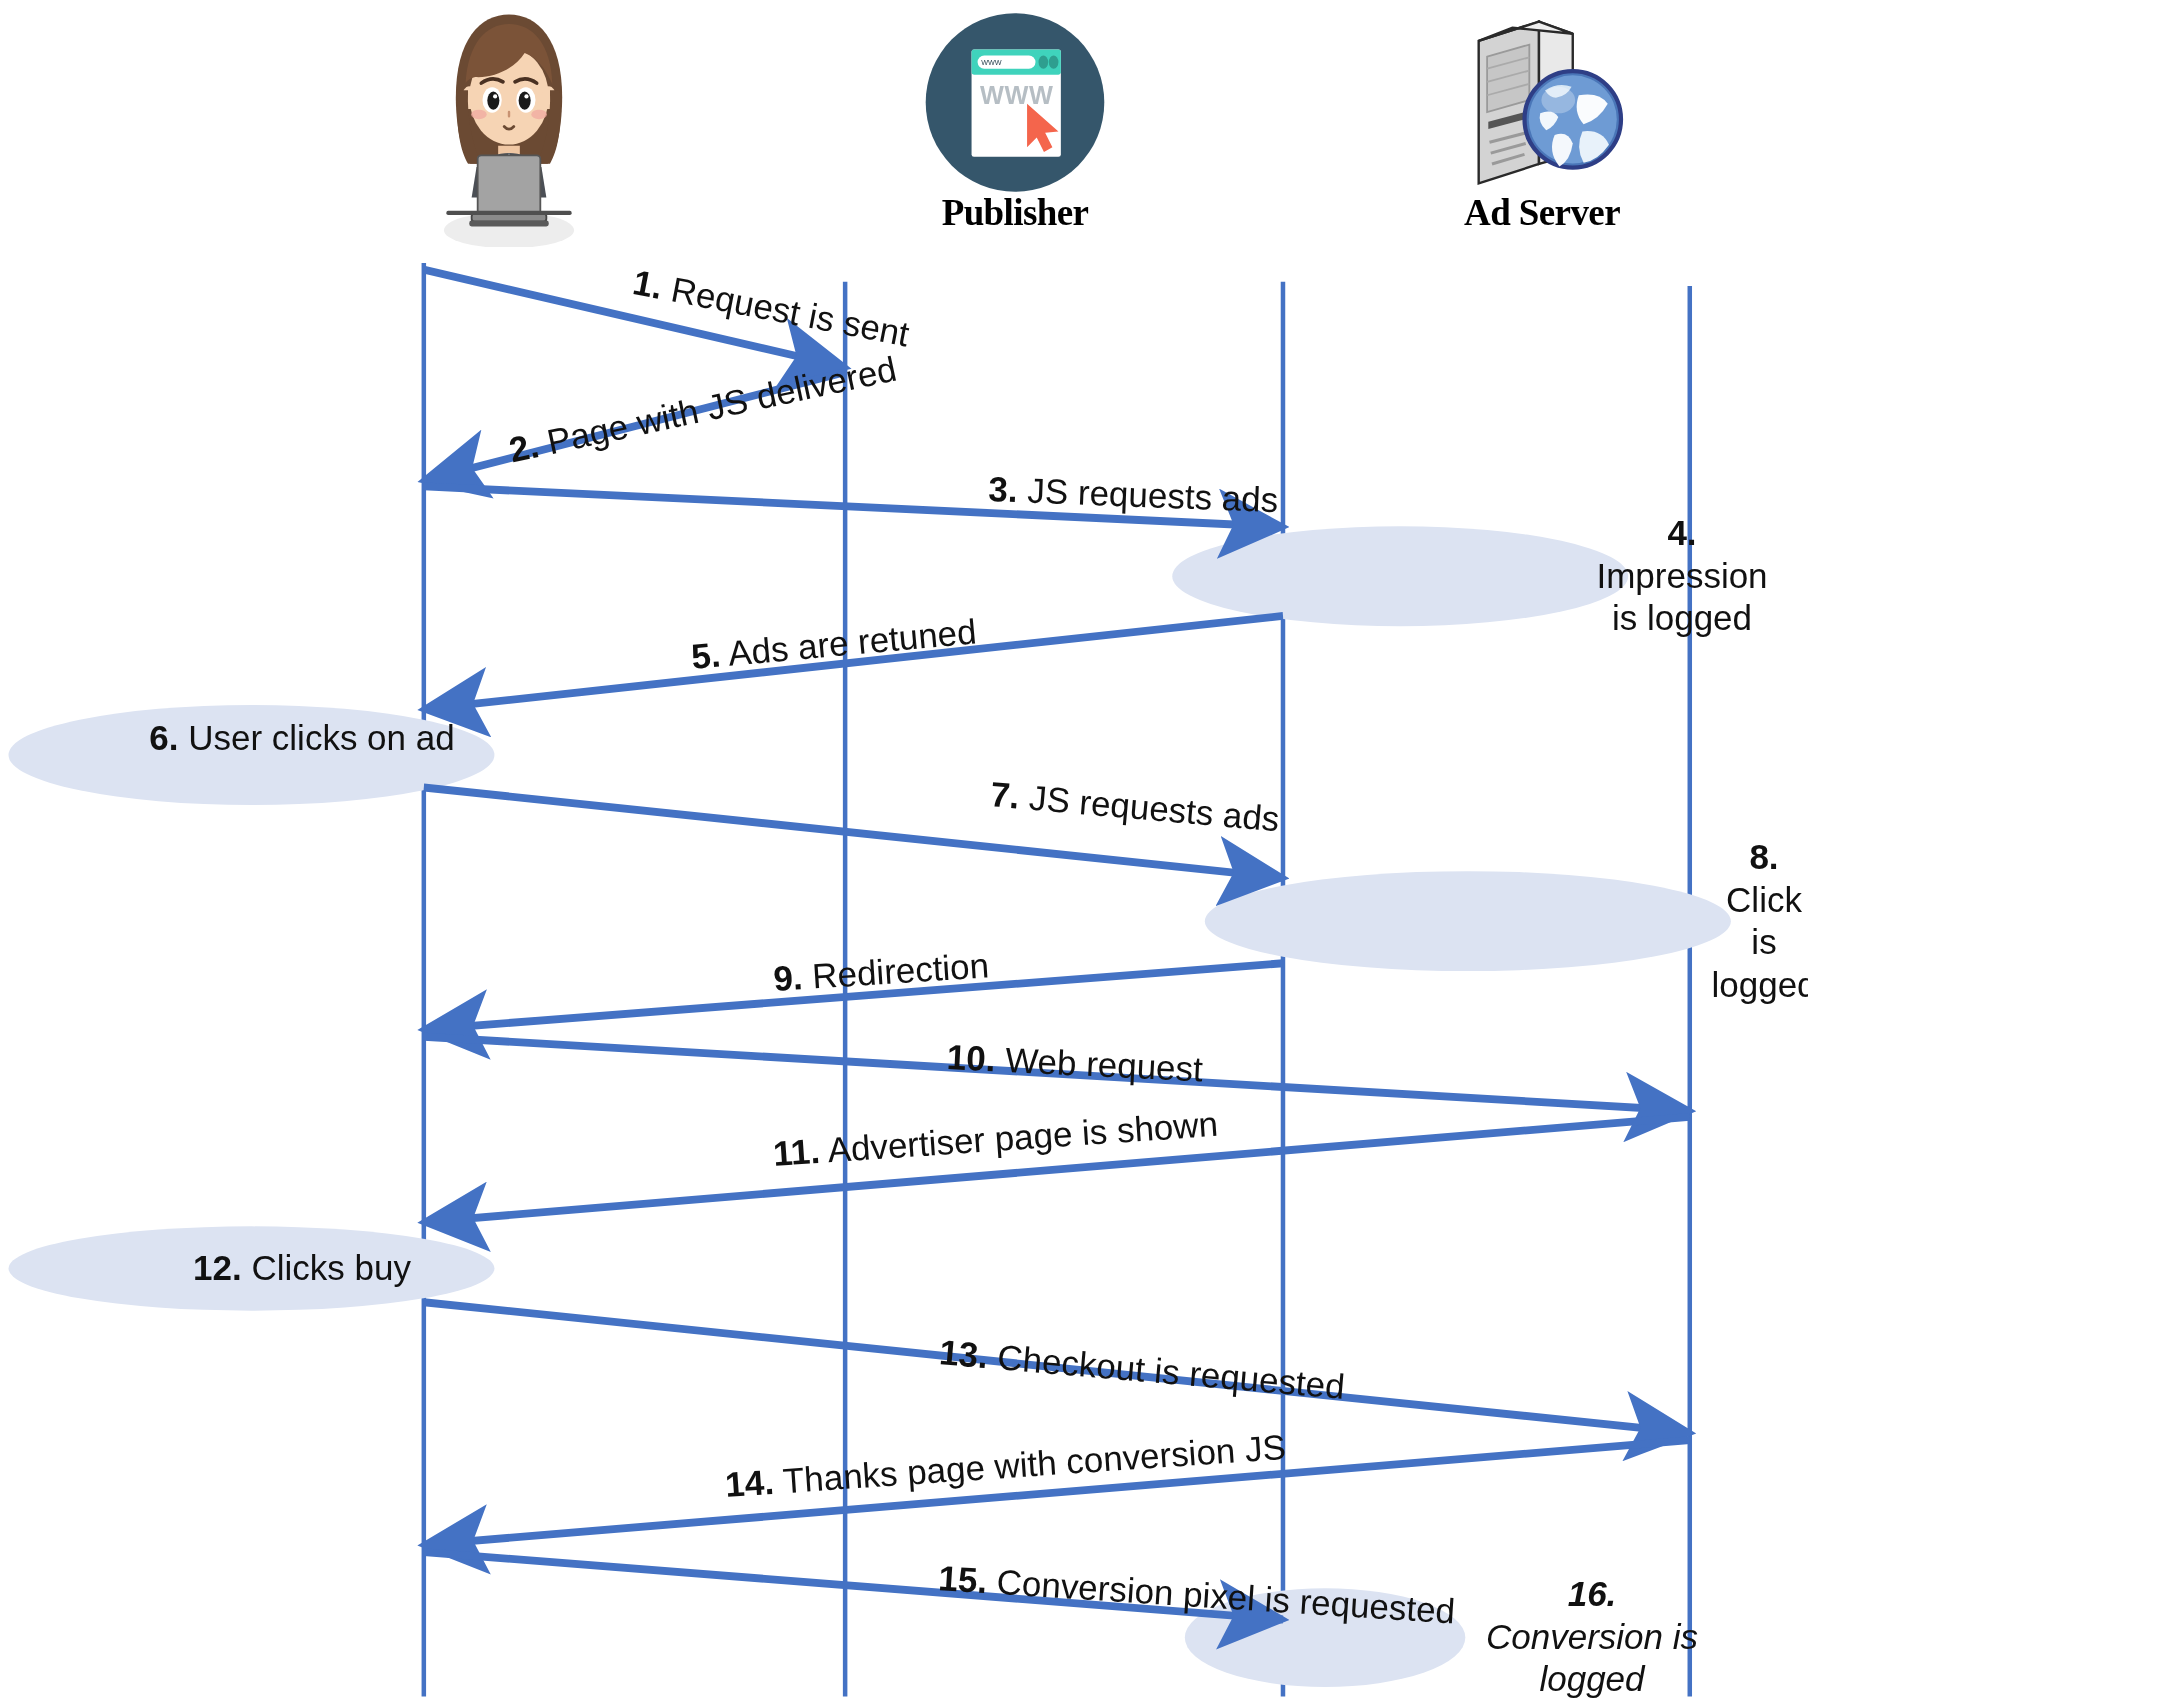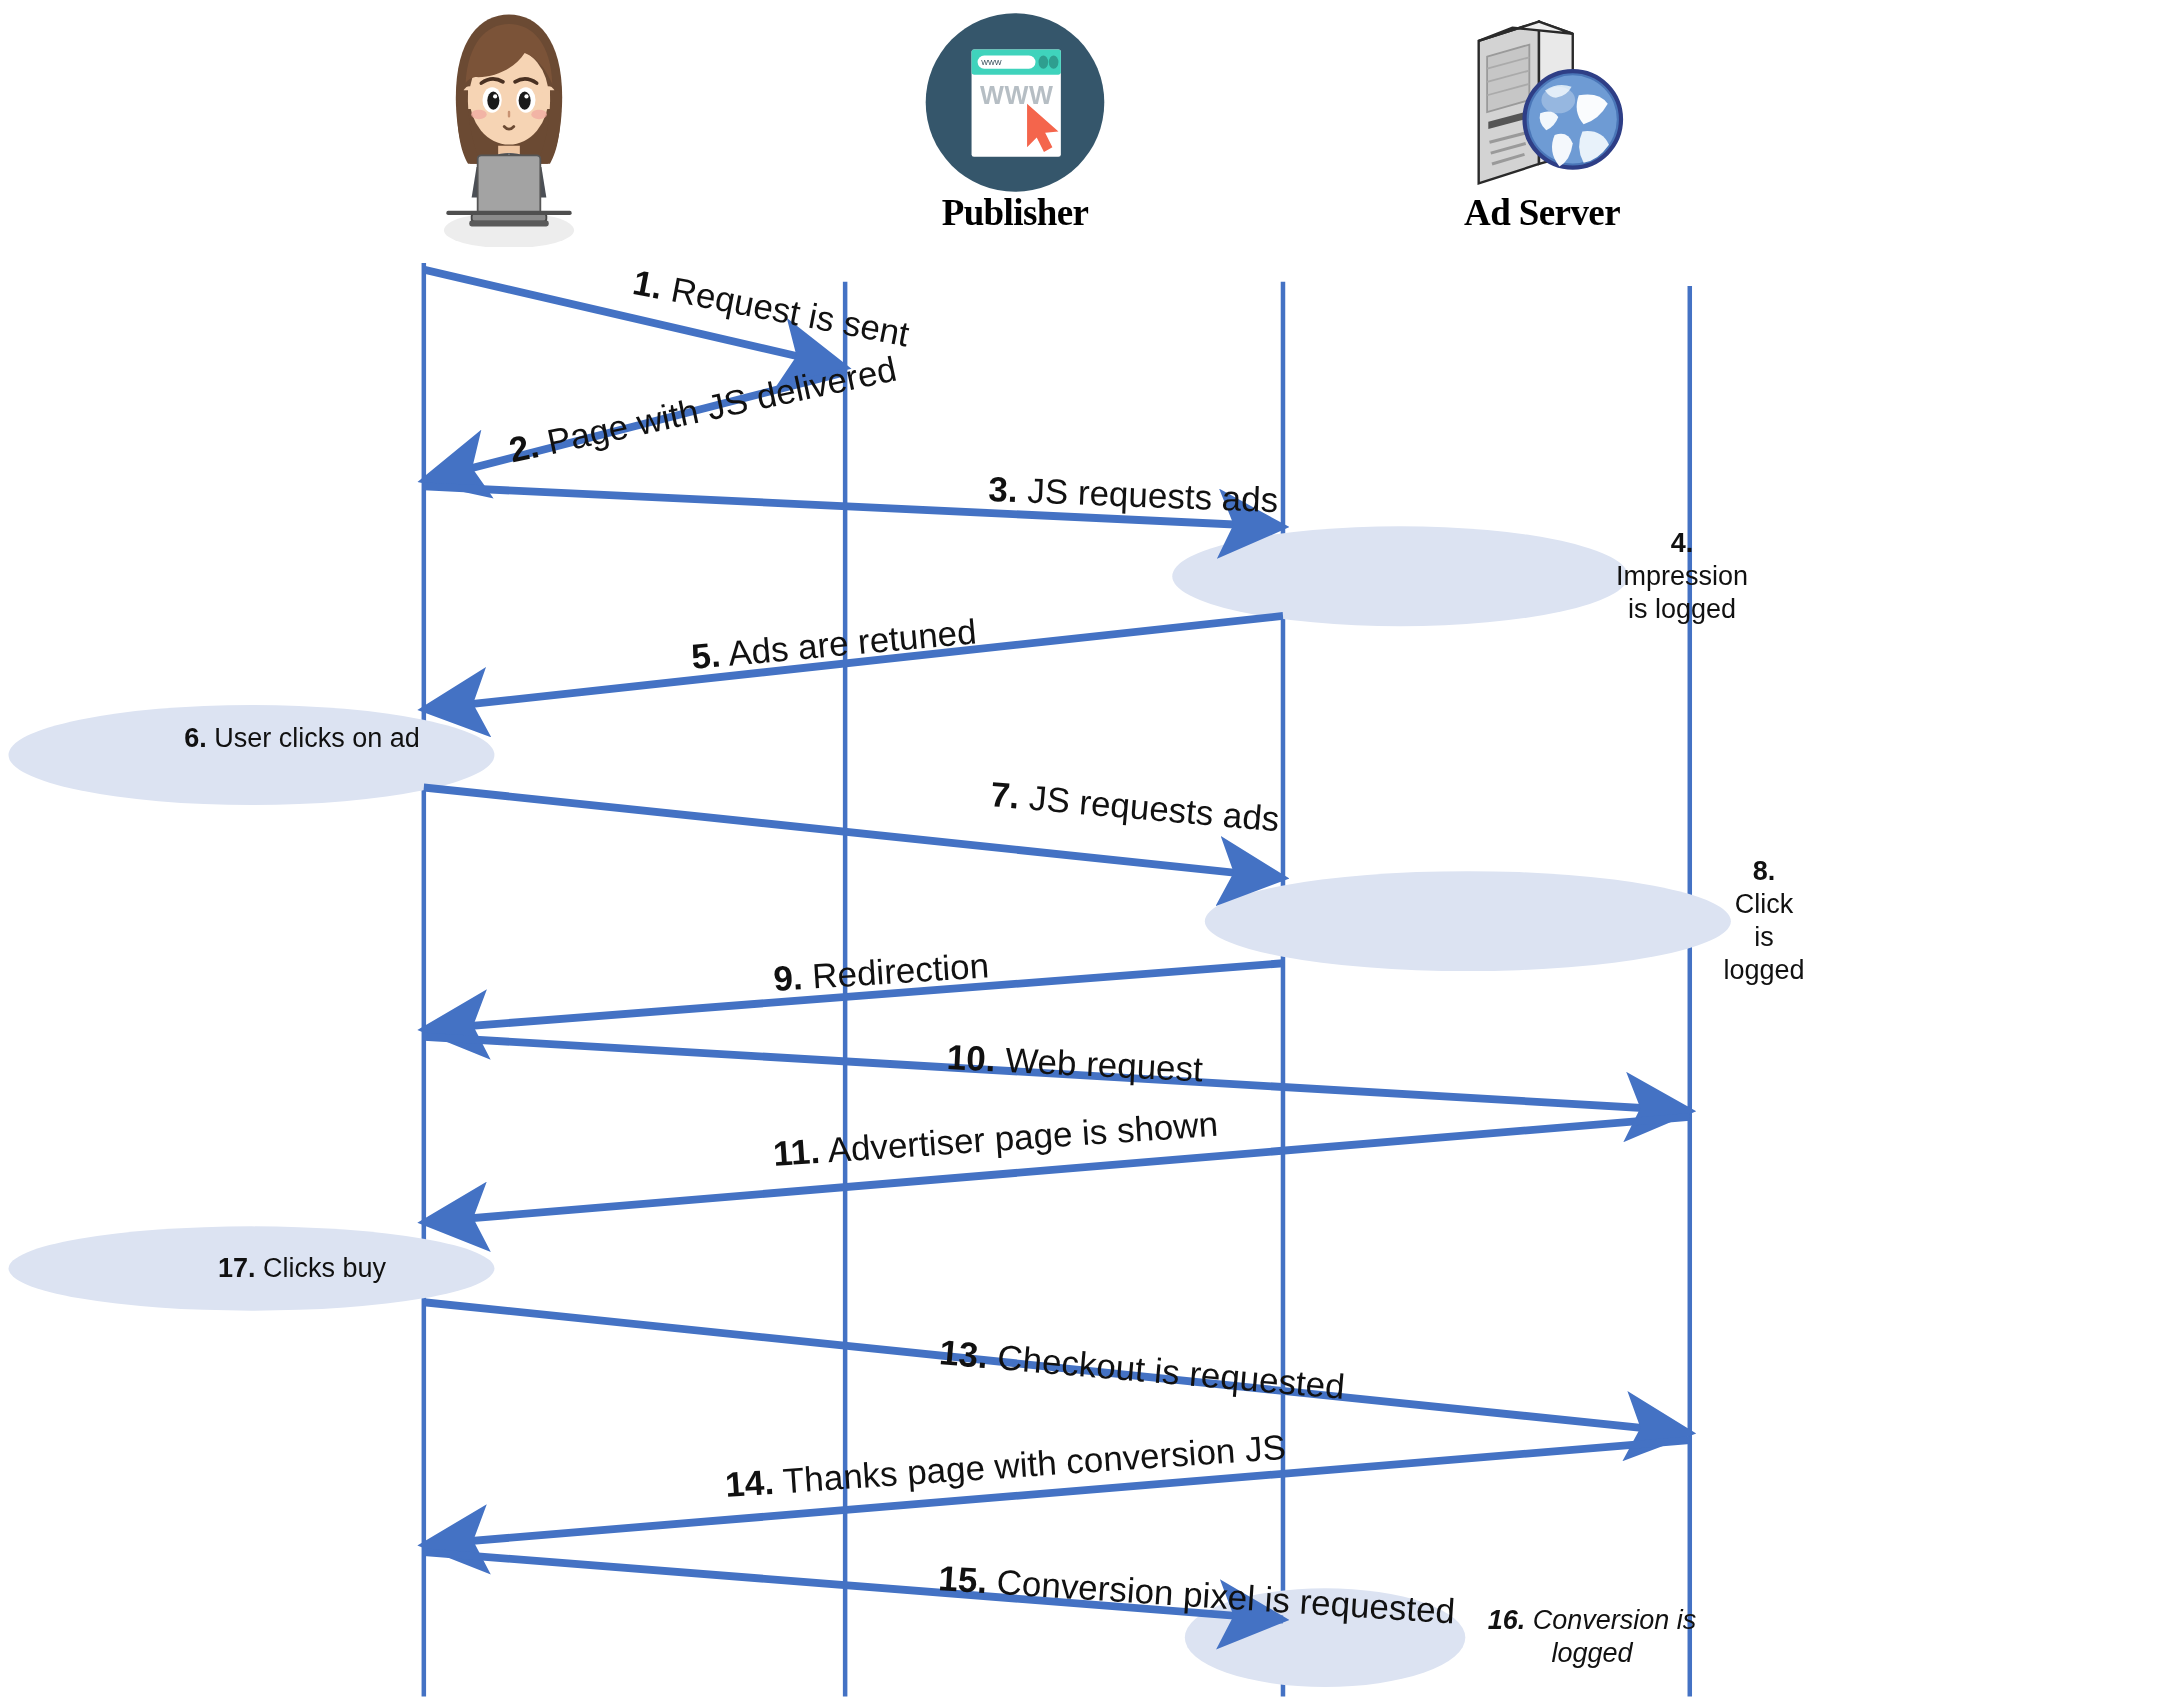--- a/index.html
+++ b/index.html
@@ -49,21 +49,21 @@
     color: #111111;
     white-space: nowrap;
     transform-origin: 0 50%;
     pointer-events: none;
   }
   .msg-text b { font-weight: bold; }
 
   .bubble-text {
     position: absolute;
     font-family: "Liberation Sans", sans-serif;
-    font-size: 27px;
+    font-size: 35px;
     color: #111111;
     text-align: center;
     transform: translate(-50%, -50%);
     line-height: 1.22;
     pointer-events: none;
   }
   .bubble-text b { font-weight: bold; }
 </style>
 </head>
 <body>
@@ -284,21 +284,21 @@
 
   <div class="msg-text" style="left:945px; top:1077px; transform:rotate(2.8deg) translateY(-100%);">
     <b>10.</b> <span>Web request</span>
   </div>
 
   <div class="msg-text" style="left:776px; top:1174px; transform:rotate(-3.9deg) translateY(-100%);">
     <b>11.</b> <span>Advertiser page is shown</span>
   </div>
 
   <div class="bubble-text" style="left:302px; top:1268px;">
-    <b>17.</b> <span>Clicks buy</span>
+    <b>12.</b> <span>Clicks buy</span>
   </div>
 
   <div class="msg-text" style="left:936px; top:1372px; transform:rotate(4.9deg) translateY(-100%);">
     <b>13.</b> <span>Checkout is requested</span>
   </div>
 
   <div class="msg-text" style="left:728px; top:1505px; transform:rotate(-3.9deg) translateY(-100%);">
     <b>14.</b> <span>Thanks page with conversion JS</span>
   </div>
 

